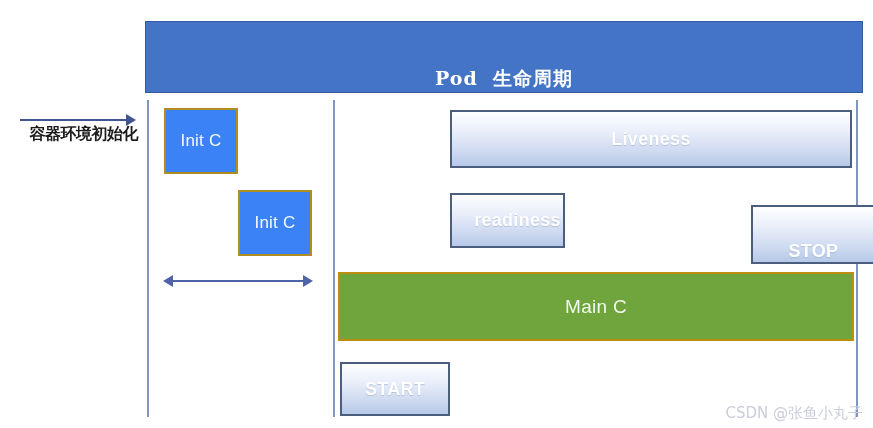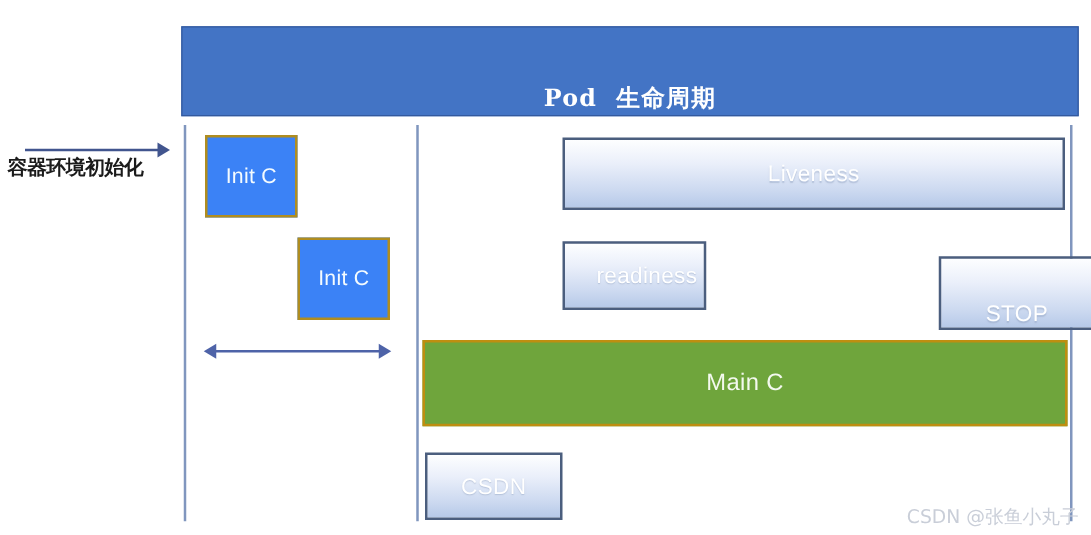--- a/index.html
+++ b/index.html
@@ -41,21 +41,21 @@
     height: 0;
     border-top: 6px solid transparent;
     border-bottom: 6px solid transparent;
     border-left: 10px solid #41558E;
   }
   #init-label-text {
     position: absolute;
     left: 0px;
     top: 19px;
     width: 132px;
-    text-align: left;
+    text-align: right;
     font-family: "DejaVu Sans", "Liberation Sans", sans-serif;
     font-size: 16px;
     font-weight: bold;
     color: #1b1b1b;
     letter-spacing: -0.5px;
     white-space: nowrap;
   }
 
   
   #pod-header {
@@ -153,20 +153,21 @@
     box-sizing: border-box;
     display: flex;
     align-items: center;
     justify-content: center;
   }
   .probe-box span {
     color: #ffffff;
     font-size: 18px;
     letter-spacing: 0.3px;
     text-shadow: 0 1px 1px rgba(150,165,195,0.55);
+    font-weight: bold;
   }
   #box-liveness  { left: 450px; top: 110px; width: 402px; height: 58px; }
   #box-readiness { left: 450px; top: 193px; width: 115px; height: 55px; padding-left: 20px; }
   #box-stop      { left: 751px; top: 205px; width: 125px; height: 59px; align-items: flex-end; }
   #box-start     { left: 340px; top: 362px; width: 110px; height: 54px; }
 
   
   #box-main {
     position: absolute;
     left: 338px;
@@ -233,21 +234,21 @@
   <div class="probe-box" id="box-liveness">
     <span>Liveness</span>
   </div>
   <div class="probe-box" id="box-readiness">
     <span>readiness</span>
   </div>
   <div class="probe-box" id="box-stop">
     <span>STOP</span>
   </div>
   <div class="probe-box" id="box-start">
-    <span>CSDN</span>
+    <span>START</span>
   </div>
 
   <div id="box-main">
     <span>Main C</span>
   </div>
 
   <div id="watermark">CSDN @张鱼小丸子</div>
 
 </div>
 

